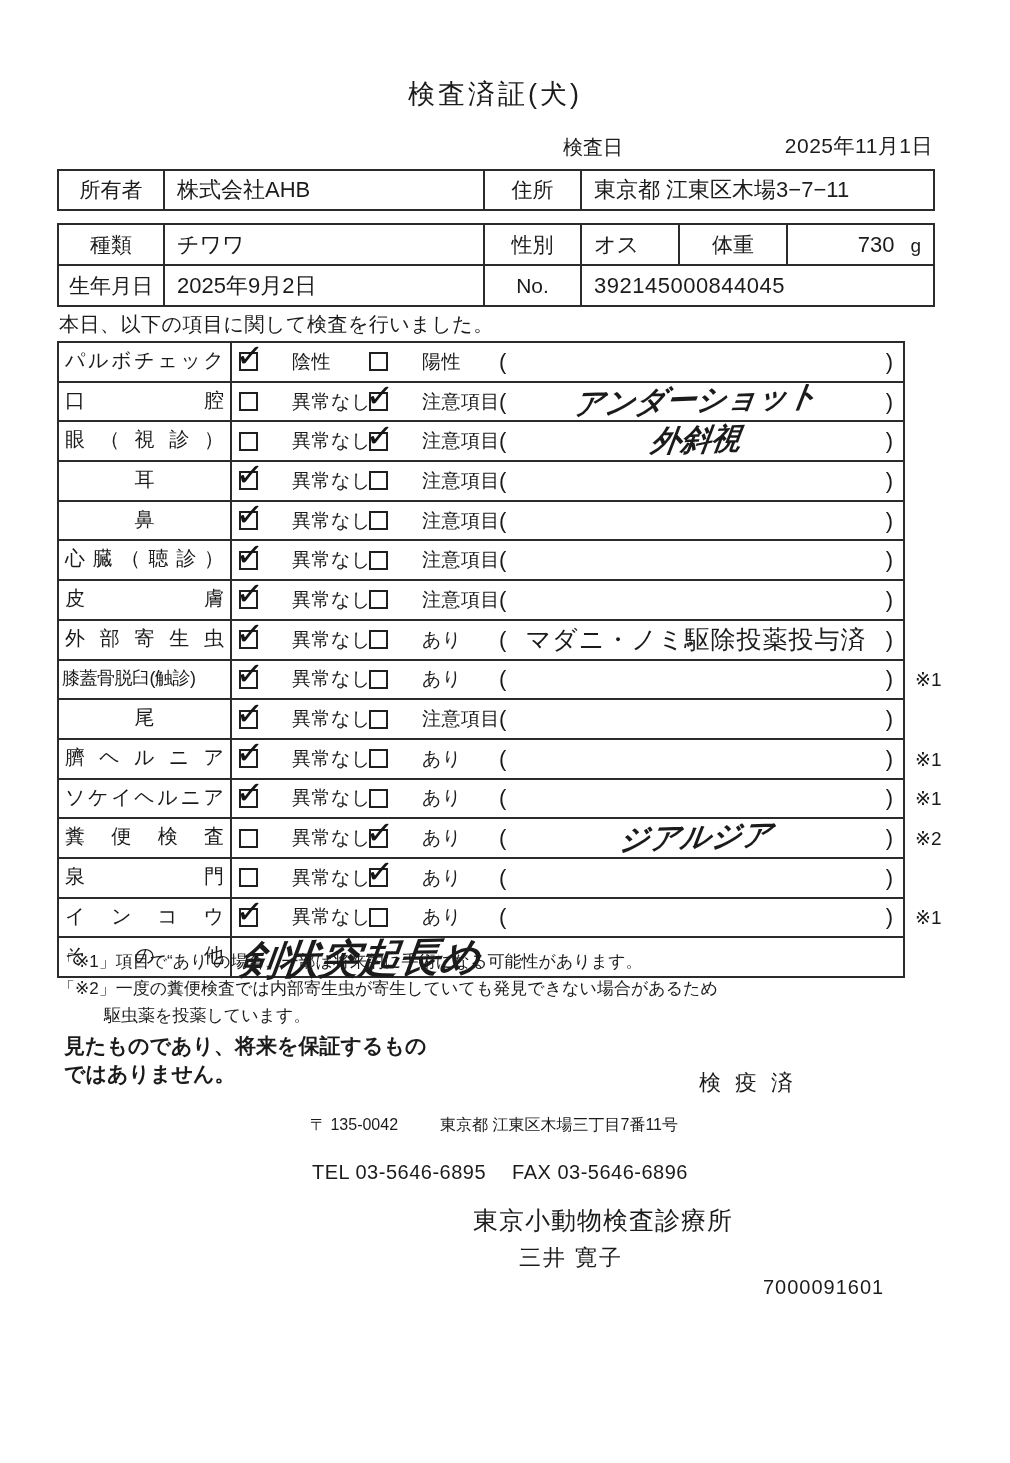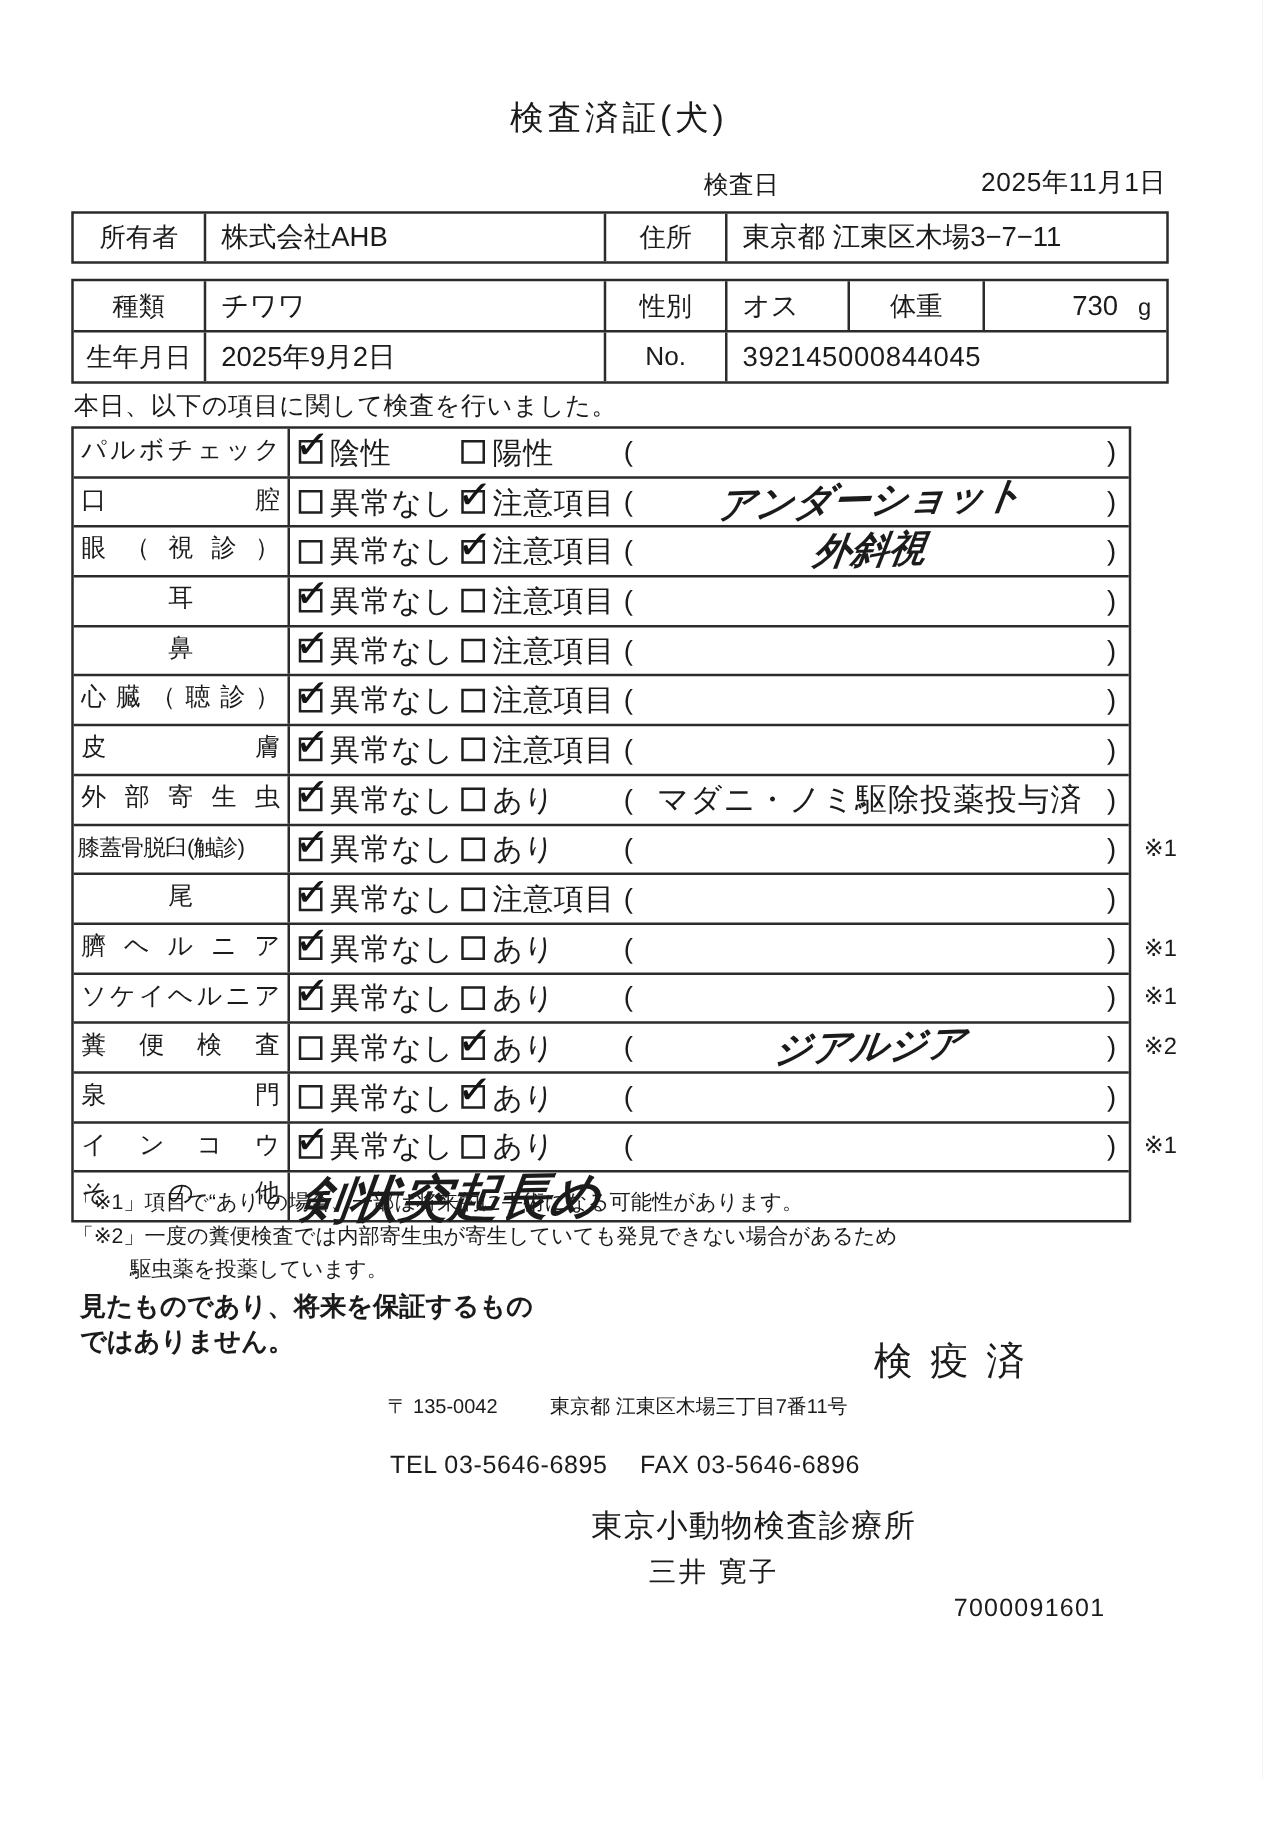--- a/index.html
+++ b/index.html
@@ -47,36 +47,36 @@
     font-size:20px; line-height:35px; padding:0 6px; overflow:hidden;}
   .tlabel.justify{text-align:justify; text-align-last:justify;}
   .tlabel.center{text-align:center; text-align-last:center;}
   .tlabel.left{text-align:left; text-align-last:left; font-size:18px; padding:0 3px; letter-spacing:-0.5px;}
   .tvalue{flex:1; display:flex; align-items:center; padding-left:7px; min-width:0; overflow:visible;}
   .tvalue.other{padding-left:4px;}
   .opt{width:130px; min-width:130px; display:flex; align-items:center;}
   .box{width:15px; height:15px; border:2px solid #1f1f1f; margin-right:6px; position:relative; flex:none; background:#fff;}
   .tick{position:absolute; left:-5px; top:-15px; font-size:33px; line-height:1; font-weight:bold;
     color:#141414; transform:rotate(4deg); font-family:"DejaVu Sans",sans-serif;}
-  .olabel{font-size:24px; letter-spacing:0.5px; white-space:nowrap;}
+  .olabel{font-size:19px; letter-spacing:0.5px; white-space:nowrap;margin-left:28px;}
   .paren{font-size:22px; flex:none;}
   .paren-close{margin-right:10px;}
   .note{flex:1; display:flex; justify-content:center; align-items:center; min-width:0; overflow:visible;}
   .hand{font-size:30px; font-weight:700; font-style:italic; white-space:nowrap;
     transform:rotate(-2deg) skewX(-10deg); position:relative; top:-1px; z-index:2;}
   .hand-large{font-size:40px; transform:rotate(-1deg) skewX(-8deg); top:1px; left:4px;}
   .printnote{font-size:25px; letter-spacing:1px; white-space:nowrap;}
   .mark{position:absolute; left:calc(100% + 12px); top:50%; transform:translateY(-50%);
     font-size:19px; white-space:nowrap;}
 
   
   .notes{position:absolute; top:948px; left:58px; font-size:17px; line-height:27px; white-space:nowrap;}
   .notes .indent{padding-left:46px;}
   .disclaimer{position:absolute; top:1032px; left:64px; font-size:21px; font-weight:700; line-height:27.5px; white-space:nowrap;}
-  .stamp{position:absolute; top:1068px; left:699px; font-size:31px; letter-spacing:14px; font-weight:500; white-space:nowrap;}
+  .stamp{position:absolute; top:1068px; left:699px; font-size:22px; letter-spacing:14px; font-weight:500; white-space:nowrap;}
   .postal{position:absolute; top:1115px; left:310px; font-size:16px; display:flex; gap:42px; white-space:nowrap;}
   .telline{position:absolute; top:1161px; left:312px; font-size:20px; display:flex; gap:26px; white-space:nowrap; letter-spacing:0.5px;}
   .clinic{position:absolute; top:1204px; left:473px; font-size:25px; letter-spacing:1px; white-space:nowrap;}
   .vet{position:absolute; top:1243px; left:519px; font-size:22px; letter-spacing:2px; white-space:nowrap;}
   .serial{position:absolute; top:1276px; left:763px; font-size:20px; letter-spacing:1px;}
 </style>
 </head>
 <body>
 
 <div class="page">

